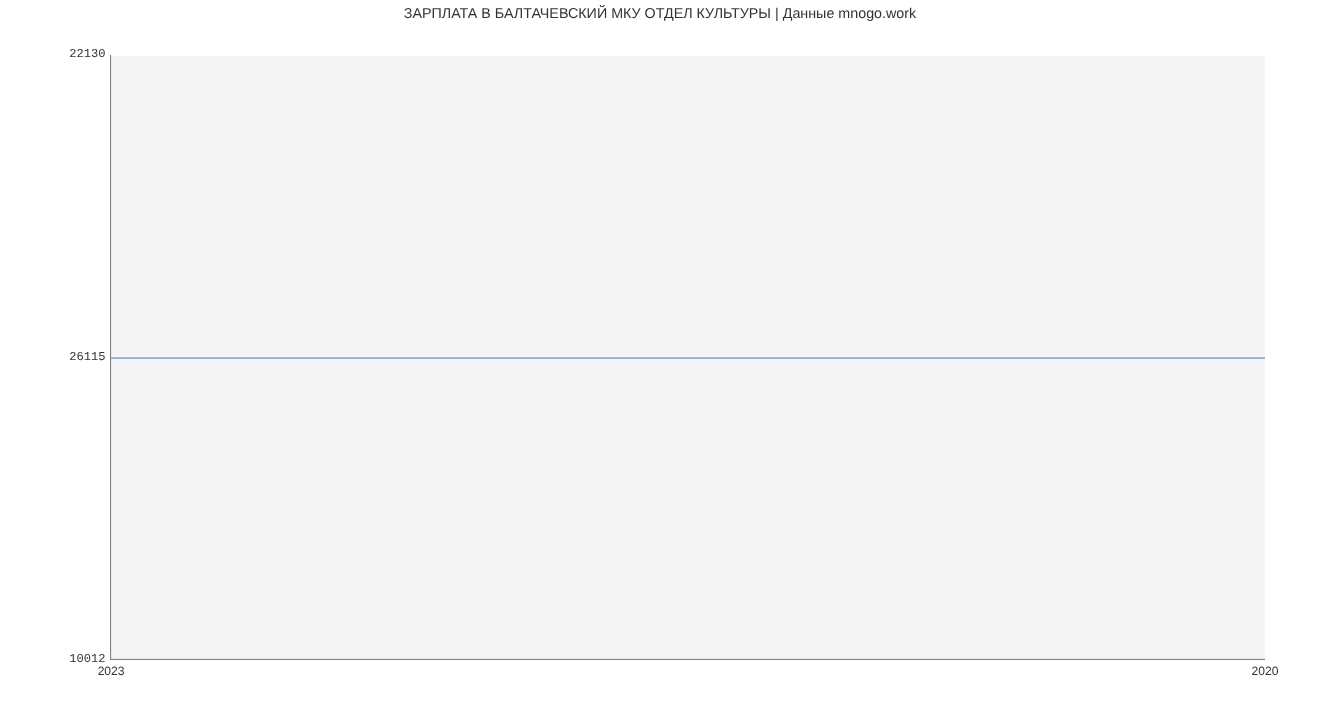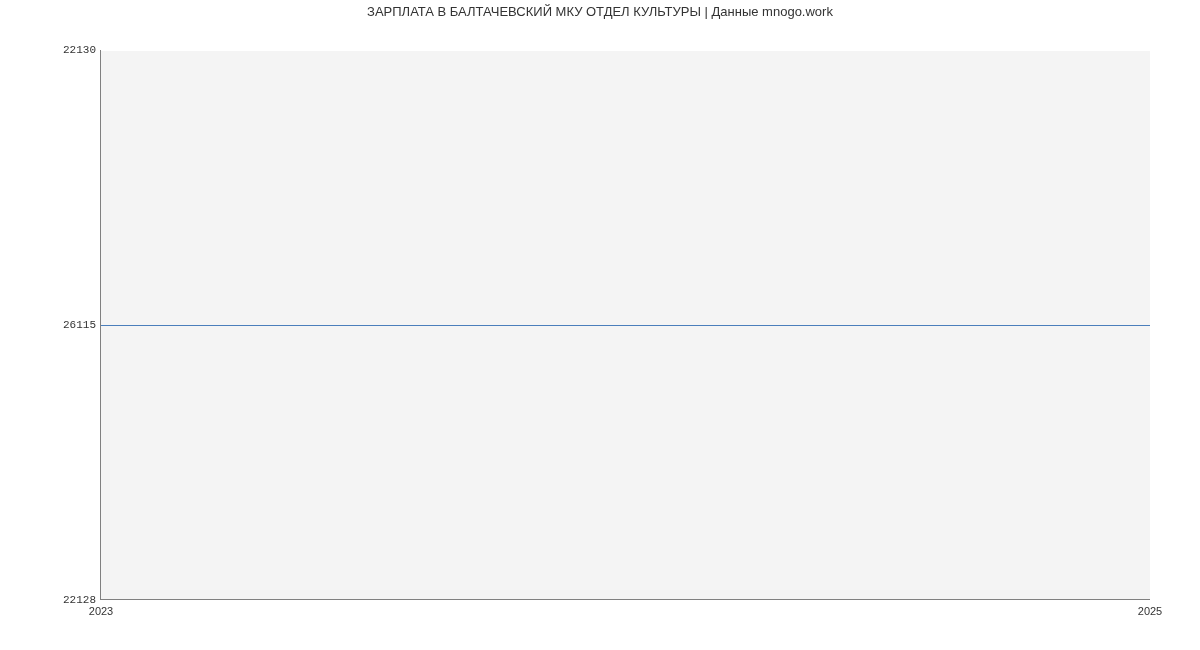--- a/index.html
+++ b/index.html
@@ -82,27 +82,27 @@
 </head>
 <body>
 
 <div class="chart-wrap">
 
   <div class="title">ЗАРПЛАТА В БАЛТАЧЕВСКИЙ МКУ ОТДЕЛ КУЛЬТУРЫ | Данные mnogo.work</div>
 
   <div class="y-tick-container">
     <div class="tick-y" style="top:0%">22130</div>
     <div class="tick-y" style="top:50%">26115</div>
-    <div class="tick-y" style="top:100%">22128</div>
+    <div class="tick-y" style="top:100%">10012</div>
   </div>
 
   <div class="plot-area">
 
     <div class="gridline" style="top:0%"></div>
     <div class="gridline" style="top:50%"></div>
 
     <div class="line" style="top:50%"></div>
 
     <div class="tick-x" style="left:0%">2023</div>
-    <div class="tick-x" style="left:100%">2025</div>
+    <div class="tick-x" style="left:100%">2020</div>
   </div>
 
 </div>
 
 </body></html>

